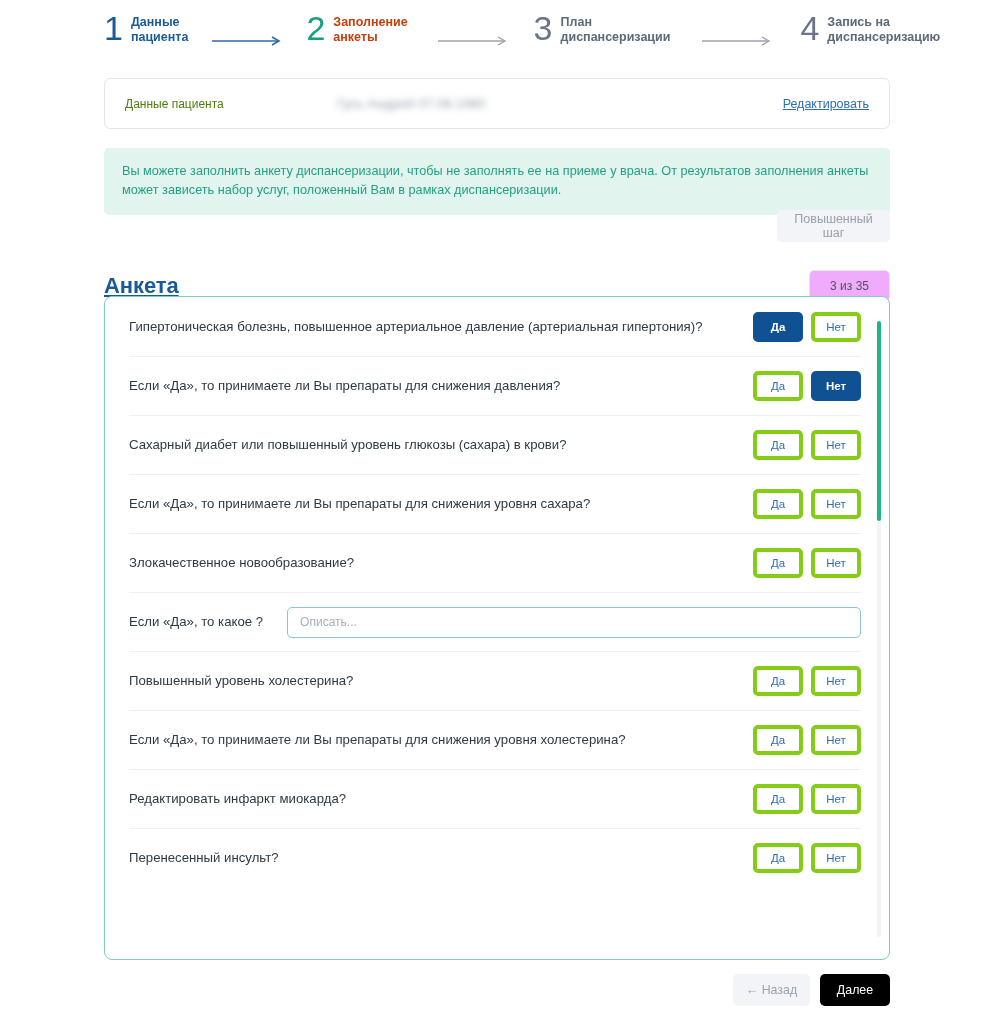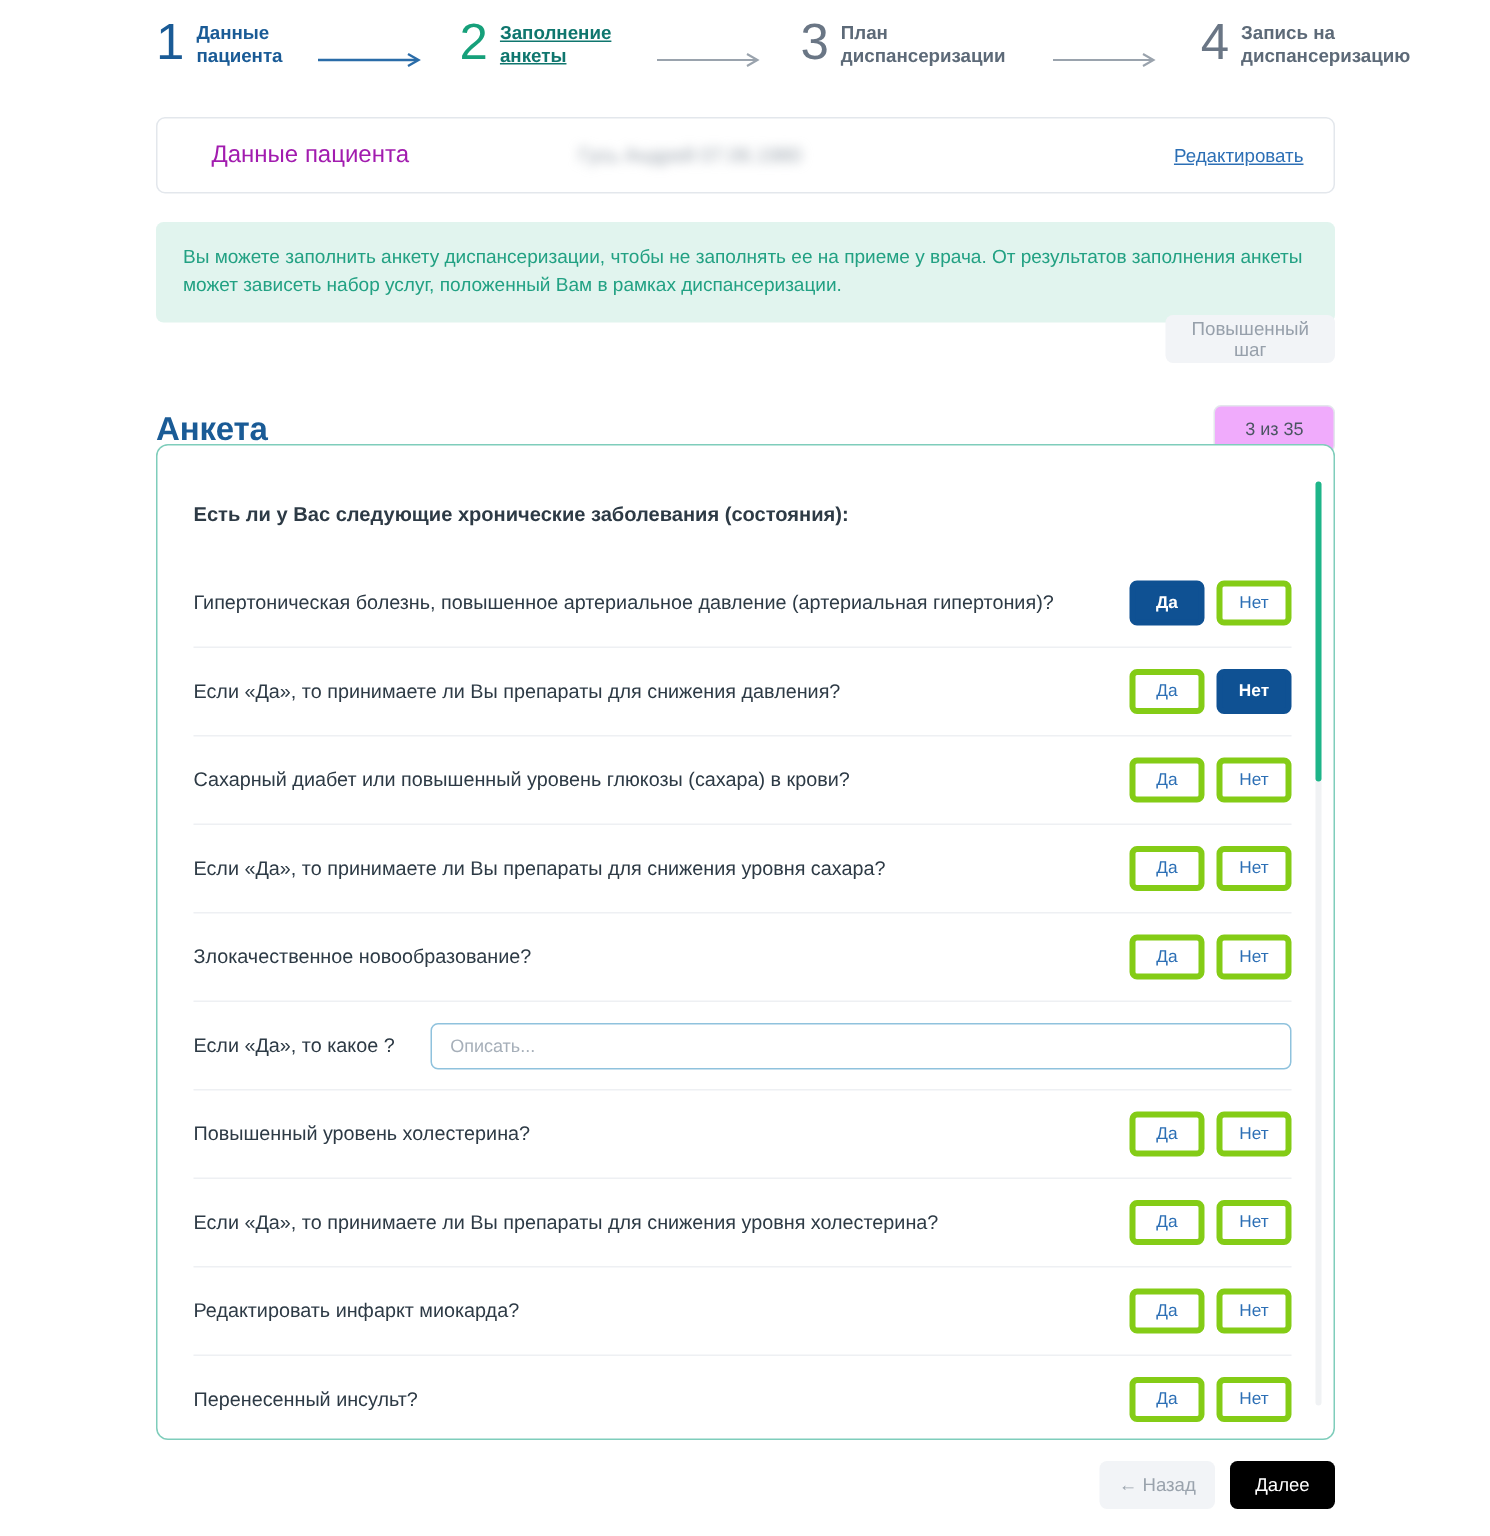--- a/index.html
+++ b/index.html
@@ -39,42 +39,42 @@
   .step-num.green { color: #16a07a; }
   .step-label {
     font-size: 12.5px;
     line-height: 15px;
     font-weight: 700;
     color: #5d6a78;
     padding-top: 7px;
     white-space: nowrap;
   }
   .step-label.blue { color: #1a5b96; }
-  .step-label.green { color: #0f766e; text-decoration: underline; }
+  .step-label.green { color: #c2410c; }
   .arrow {
     margin-top: 24px;
     flex: 0 0 auto;
   }
   .arrow.s1 { margin-left: 24px; margin-right: 22px; }
   .arrow.s2 { margin-left: 30px; margin-right: 24px; }
   .arrow.s3 { margin-left: 32px; margin-right: 26px; }
 
   
   .patient-card {
     position: absolute;
     left: 104px; top: 78px;
     width: 786px; height: 51px;
     background: #fff;
     border: 1px solid #e3e7ec;
     border-radius: 6px;
     display: flex;
     align-items: center;
     padding: 0 20px;
   }
-  .patient-label { font-size: 16px; color: #a21caf; margin-left: 16px; }
+  .patient-label { font-size: 12px; color: #4d7c0f; }
   .patient-name {
     margin-left: 113px;
     font-size: 13.5px;
     color: #9aa3ad;
     filter: blur(3.4px);
     user-select: none;
   }
   .edit-link {
     margin-left: auto;
     font-size: 12.5px;
@@ -116,20 +116,21 @@
     left: 104px; top: 258px;
     width: 786px;
     display: flex;
     align-items: center;
   }
   .page-title {
     font-size: 22px;
     font-weight: 700;
     color: #1a5b96;
     letter-spacing: -0.1px;
+    text-decoration: underline;
   }
   .counter-badge {
     margin-left: auto;
     border: 1px solid #e3e7ec;
     border-radius: 5px;
     background: #f0abfc;
     padding: 8px 20px;
     font-size: 12px;
     color: #4a5561;
   }
@@ -322,21 +323,20 @@
 
 <button class="skip-btn">Повышенный шаг</button>
 
 <div class="title-row">
   <h1 class="page-title">Анкета</h1>
   <span class="counter-badge">3 из 35</span>
 </div>
 
 <div class="panel">
   <div class="panel-inner">
-    <div class="group-title">Есть ли у Вас следующие хронические заболевания (состояния):</div>
     <div id="question-list">
         <div class="q-row first">
           <div class="q-text">Гипертоническая болезнь, повышенное артериальное давление (артериальная гипертония)?</div>
           <div class="yn">
             <button class="yn-btn selected">Да</button>
             <button class="yn-btn">Нет</button>
           </div>
         </div>
         <div class="q-row">
           <div class="q-text">Если «Да», то принимаете ли Вы препараты для снижения давления?</div>

